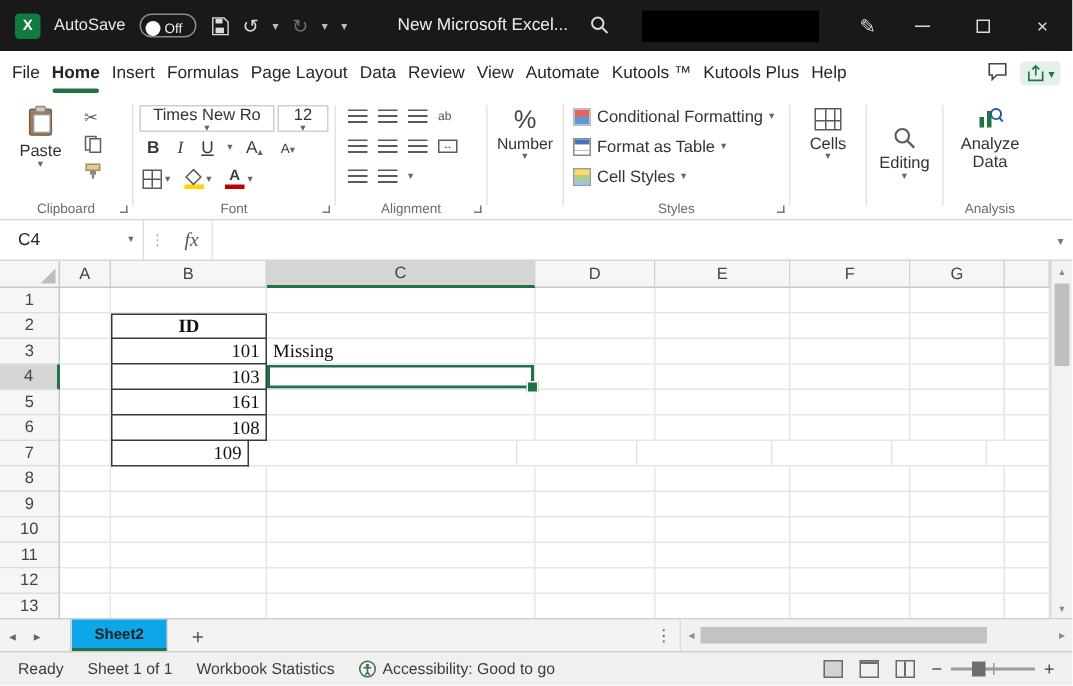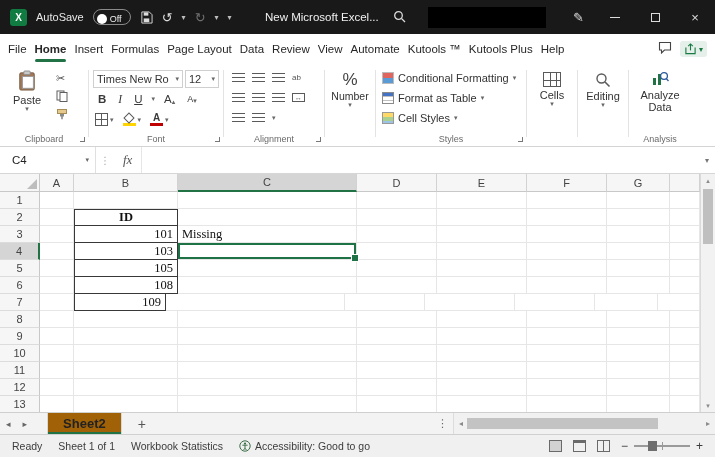--- a/index.html
+++ b/index.html
@@ -36,21 +36,21 @@
   .share-btn { display:flex; align-items:center; gap:2px; background:#e4f0e9; border-radius:3px; padding:2px 4px; }
 
   
   #ribbon { position:absolute; top:64px; left:0; right:0; height:83px; background:#fff; border-bottom:1px solid #d4d4d4; display:flex; }
   .rgroup { position:relative; height:100%; flex:none; }
   .rdiv { width:1px; background:#e3e3e3; margin:6px 0 9px; flex:none; }
   .glabel { position:absolute; bottom:2px; left:0; right:0; text-align:center; font-size:9px; color:#6a6a6a; }
   .launcher { position:absolute; right:3px; bottom:4px; width:5px; height:5px; border-right:1px solid #777; border-bottom:1px solid #777; }
   .big-btn { position:absolute; text-align:center; font-size:11px; color:#333; }
   .ch-sm { font-size:7px; color:#666; display:block; line-height:6px; }
-  .combo { height:18px; border:1px solid #cfcfcf; background:#fff; display:flex; align-items:center; font-size:11px; color:#333; padding:0 3px; justify-content:space-between; }
+  .combo { height:18px; border:1px solid #cfcfcf; background:#fff; display:flex; align-items:center; font-size:11px; color:#333; padding:0 3px; justify-content:space-between;flex-direction:column; }
   .fmt-btn { font-size:11.5px; color:#3a3a3a; display:flex; align-items:flex-end; padding:0 3px; }
   .al { width:13px; height:9px; background:repeating-linear-gradient(to bottom,#5a5a5a 0 1.2px,transparent 1.2px 3.9px); }
   .icon-borders { width:13px; height:13px; border:1px solid #5a5a5a;
      background-image:linear-gradient(#5a5a5a,#5a5a5a),linear-gradient(#5a5a5a,#5a5a5a);
      background-size:100% 1px,1px 100%; background-position:center; background-repeat:no-repeat; }
   .tilt-sq { width:8px; height:8px; border:1px solid #5a5a5a; transform:rotate(45deg); margin:1px 2px; }
   .color-bar { width:13px; height:3px; }
   .icon-merge { width:13px; height:9px; border:1px solid #5a5a5a; font-size:7px; color:#5a5a5a; display:flex; align-items:center; justify-content:center; }
   .wrap-ic { font-size:8px; color:#555; }
   .styles-row { position:absolute; left:6px; display:flex; align-items:center; gap:4px; font-size:11px; color:#333; white-space:nowrap; }
@@ -90,21 +90,21 @@
   .selcell { box-shadow:inset 0 0 0 2px #1f7246; position:relative; z-index:2; }
   .selcell::after { content:''; position:absolute; right:-3px; bottom:-3px; width:6px; height:6px; background:#1f7246; border:1px solid #fff; }
   #vscroll { position:absolute; top:0; right:0; width:15px; height:238px; background:#f2f2f2; border-left:1px solid #dadada; }
   .vs-arrow { height:13px; display:flex; align-items:center; justify-content:center; font-size:7px; color:#8a8a8a; }
   .vs-arrow.btm { position:absolute; bottom:0; left:0; right:0; }
   .vthumb { position:absolute; top:15px; left:2px; width:10px; height:55px; background:#bfbfbf; }
 
   
   #sheetbar { position:absolute; top:412px; left:0; right:0; height:22px; background:#f3f3f3; border-top:1px solid #cfcfcf; display:flex; align-items:center; }
   .snav { padding:0 6px; color:#666; font-size:9px; }
-  .sheet-tab { height:100%; display:flex; align-items:center; padding:0 15px; background:#a16207; border-left:1px solid #d8d8d8; border-right:1px solid #d8d8d8; font-size:13px; font-weight:700; position:relative; margin-left:14px; }
+  .sheet-tab { height:100%; display:flex; align-items:center; padding:0 15px; background:#0ea5e9; border-left:1px solid #d8d8d8; border-right:1px solid #d8d8d8; font-size:10px; font-weight:700; position:relative; margin-left:14px; }
   .sheet-tab::after { content:''; position:absolute; bottom:0; left:0; right:0; height:2px; background:#217346; }
   .add-sheet { margin-left:12px; color:#555; font-size:14px; padding:0 4px; }
   .sb-dots { margin-left:auto; color:#666; font-size:11px; padding:0 5px; }
   .hscroll { width:262px; height:100%; background:#f1f1f1; border-left:1px solid #dcdcdc; display:flex; align-items:center; padding:0 3px; flex:none; }
   .hs-arrow { font-size:8px; color:#8a8a8a; padding:0 2px; }
   .hs-track { flex:1; height:11px; position:relative; }
   .hthumb { position:absolute; left:2px; top:0; height:11px; width:80%; background:#c3c3c3; }
 
   
   #statusbar { position:absolute; top:434px; left:0; right:0; height:23px; background:#f0f0f0; border-top:1px solid #d0d0d0; display:flex; align-items:center; font-size:10.5px; color:#3c3c3c; }
@@ -334,21 +334,21 @@
   <div class="rgroup" style="width:50px">
     <div class="big-btn" style="left:0;top:8px;width:50px">
       <span class="icon-cells" style="display:inline-block"></span>
       <span style="display:block">Cells</span>
       <span class="ch-sm">▾</span>
     </div>
   </div>
   <div class="rdiv"></div>
 
   <div class="rgroup" style="width:50px">
-    <div class="big-btn" style="left:0;top:8px;width:50px">
+    <div class="big-btn" style="left:0;top:20px;width:50px">
       <svg width="16" height="16" viewBox="0 0 16 16">
           <circle cx="6.5" cy="6.5" r="4.5" fill="none" stroke="#5a5a5a" stroke-width="1.4"></circle>
           <line x1="10" y1="10" x2="14.5" y2="14.5" stroke="#5a5a5a" stroke-width="1.6"></line>
         </svg>
       <span style="display:block">Editing</span>
       <span class="ch-sm">▾</span>
     </div>
   </div>
   <div class="rdiv"></div>
 
@@ -430,21 +430,21 @@
         <div class="cell selcell" style="width: 179px;"></div>
         <div class="cell" style="width: 80px;"></div>
         <div class="cell" style="width: 90px;"></div>
         <div class="cell" style="width: 80px;"></div>
         <div class="cell" style="width: 63px;"></div>
         <div class="cell" style="flex: 1 1 0%;"></div>
       </div>
       <div class="grow">
         <div class="row-hdr">5</div>
         <div class="cell" style="width: 34px;"></div>
-        <div class="cell num box nt" style="width: 104px;">105</div>
+        <div class="cell num box nt" style="width: 104px;">161</div>
         <div class="cell" style="width: 179px;"></div>
         <div class="cell" style="width: 80px;"></div>
         <div class="cell" style="width: 90px;"></div>
         <div class="cell" style="width: 80px;"></div>
         <div class="cell" style="width: 63px;"></div>
         <div class="cell" style="flex: 1 1 0%;"></div>
       </div>
       <div class="grow">
         <div class="row-hdr">6</div>
         <div class="cell" style="width: 34px;"></div>

